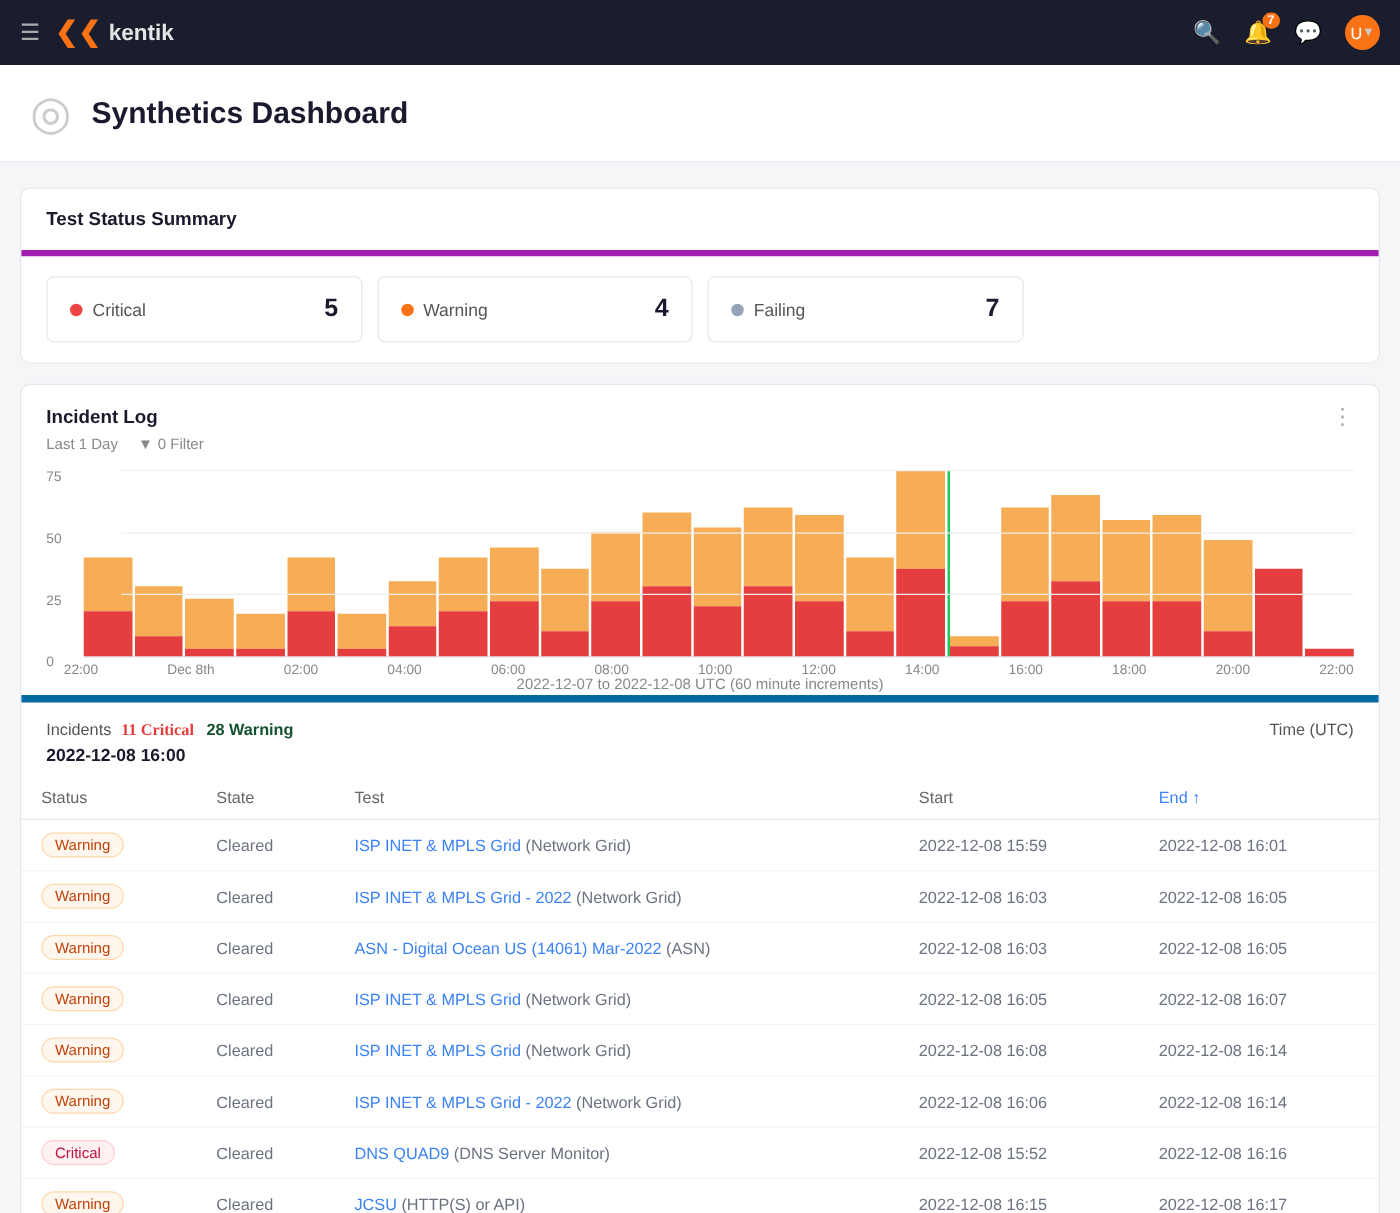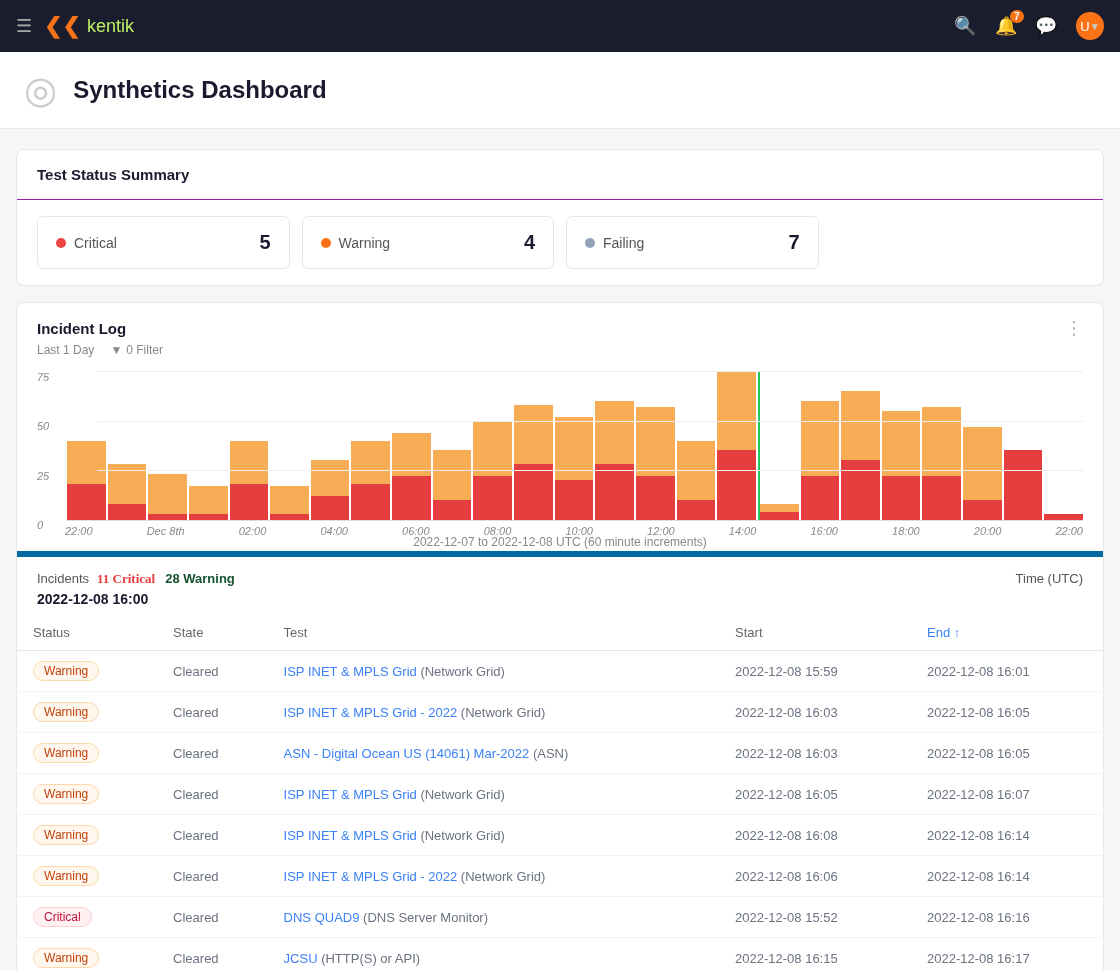--- a/index.html
+++ b/index.html
@@ -11,21 +11,21 @@
       height: 52px;
       display: flex;
       align-items: center;
       padding: 0 16px;
       justify-content: space-between;
     }
     .header-left { display: flex; align-items: center; gap: 12px; }
     .hamburger { color: #aaa; cursor: pointer; font-size: 18px; }
     .logo { display: flex; align-items: center; gap: 6px; }
     .logo-icon { color: #f97316; font-size: 22px; font-weight: bold; }
-    .logo-text { color: #bef264; font-size: 18px; font-weight: 400; }
+    .logo-text { color: #e5e5e5; font-size: 18px; font-weight: 700; }
     .header-right { display: flex; align-items: center; gap: 18px; }
     .header-icon { color: #aaa; cursor: pointer; font-size: 18px; position: relative; }
     .badge {
       position: absolute;
       top: -5px; right: -6px;
       background: #f97316;
       color: white;
       font-size: 10px;
       border-radius: 10px;
       padding: 1px 4px;
@@ -54,21 +54,21 @@
       border-radius: 8px;
       border: 1px solid #e5e7eb;
       margin-bottom: 16px;
       overflow: hidden;
     }
     .card-header {
       padding: 16px 20px;
       font-size: 15px;
       font-weight: 600;
       color: #1a1a2e;
-      border-bottom: 1px solid #a21caf;
+      border-bottom: 5px solid #a21caf;
     }
 
     
     .status-grid {
       display: grid;
       grid-template-columns: repeat(4, 1fr);
       padding: 16px 20px;
       gap: 12px;
     }
     .status-item {
@@ -86,27 +86,27 @@
     
     .incident-header {
       padding: 14px 20px 4px;
     }
     .incident-title { font-size: 15px; font-weight: 600; color: #1a1a2e; }
     .incident-meta { display: flex; align-items: center; gap: 16px; font-size: 12px; color: #888; margin-top: 4px; }
     .incident-meta span { display: flex; align-items: center; gap: 4px; }
 
     
     .chart-container { padding: 10px 20px 0; position: relative; height: 190px; }
-    .chart-area { position: relative; width: 100%; height: 160px; font-style: italic; }
+    .chart-area { position: relative; width: 100%; height: 160px; }
     .chart-labels-y { position: absolute; left: 0; top: 0; height: 100%; display: flex; flex-direction: column; justify-content: space-between; font-size: 11px; color: #888; padding-bottom: 0; }
     .chart-canvas { margin-left: 30px; height: 150px; position: relative; display: flex; align-items: flex-end; gap: 2px; border-bottom: 1px solid #ddd; }
     .chart-bar-group { display: flex; flex-direction: column; align-items: center; flex: 1; height: 100%; justify-content: flex-end; }
     .bar-red { background: #e53e3e; width: 100%; }
     .bar-orange { background: #f6ad55; width: 100%; }
-    .chart-x-labels { display: flex; justify-content: space-between; margin-left: 28px; font-size: 11px; color: #888; margin-top: 4px; }
+    .chart-x-labels { display: flex; justify-content: space-between; margin-left: 14px; font-size: 11px; color: #888; margin-top: 4px; }
     .chart-caption { text-align: center; font-size: 12px; color: #888; margin-top: 4px; padding-bottom: 10px; }
 
     
     .incidents-info { padding: 14px 20px 8px; border-top: 6px solid #0369a1; }
     .incidents-row { display: flex; align-items: baseline; gap: 8px; font-size: 13px; color: #555; }
     .incidents-counts { display: flex; gap: 10px; }
     .count-critical { color: #e53e3e; font-weight: 600; font-family: Liberation Serif, serif; }
     .count-warning { color: #14532d; font-weight: 600; }
     .incidents-time { font-size: 14px; font-weight: 600; color: #1a1a2e; margin-top: 4px; }
 

